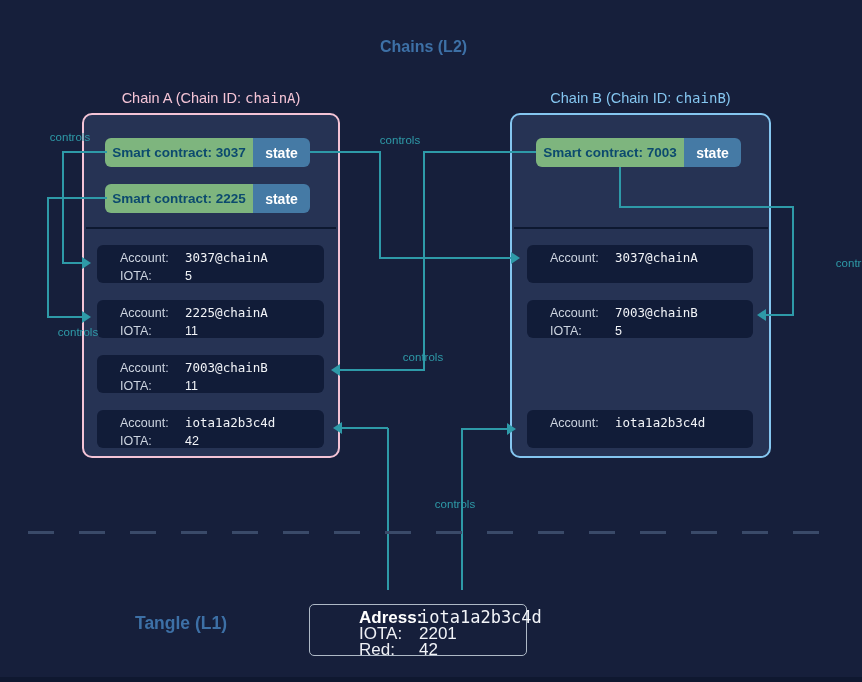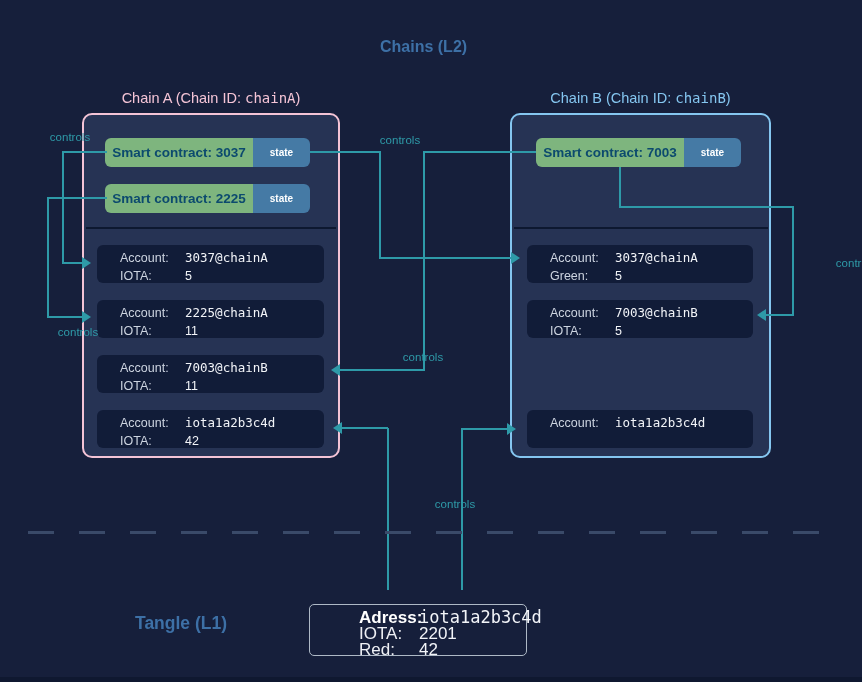--- a/index.html
+++ b/index.html
@@ -48,21 +48,21 @@
     font-weight:bold;
     font-size:13.5px;
     display:flex;align-items:center;justify-content:center;
     white-space:nowrap;
   }
   .sc-state{
     width:57px;height:29px;
     background:#457AA5;
     color:#FFFFFF;
     font-weight:bold;
-    font-size:10px;
+    font-size:14px;
     display:flex;align-items:center;justify-content:center;
   }
   .divider{
     position:absolute;
     height:2px;
     background:#0D1830;
   }
   .acct{
     position:absolute;
     width:227px;height:38px;
@@ -170,21 +170,20 @@
     <div class="acct-row"><span class="lbl">Account:</span><span class="val mono">7003@chainB</span></div>
     <div class="acct-row"><span class="lbl">IOTA:</span><span class="val">11</span></div>
   </div>
   <div class="acct" style="left:97px;top:410px;">
     <div class="acct-row"><span class="lbl">Account:</span><span class="val mono">iota1a2b3c4d</span></div>
     <div class="acct-row"><span class="lbl">IOTA:</span><span class="val">42</span></div>
   </div>
 
   <div class="acct" style="left:527px;top:245px;width:226px;">
     <div class="acct-row"><span class="lbl">Account:</span><span class="val mono">3037@chainA</span></div>
-    <div class="acct-row"><span class="lbl">Green:</span><span class="val">5</span></div>
   </div>
   <div class="acct" style="left:527px;top:300px;width:226px;">
     <div class="acct-row"><span class="lbl">Account:</span><span class="val mono">7003@chainB</span></div>
     <div class="acct-row"><span class="lbl">IOTA:</span><span class="val">5</span></div>
   </div>
   <div class="acct" style="left:527px;top:410px;width:226px;">
     <div class="acct-row"><span class="lbl">Account:</span><span class="val mono">iota1a2b3c4d</span></div>
   </div>
 
   <div class="line" style="left:62px;top:151px;width:45px;height:2px;"></div>

